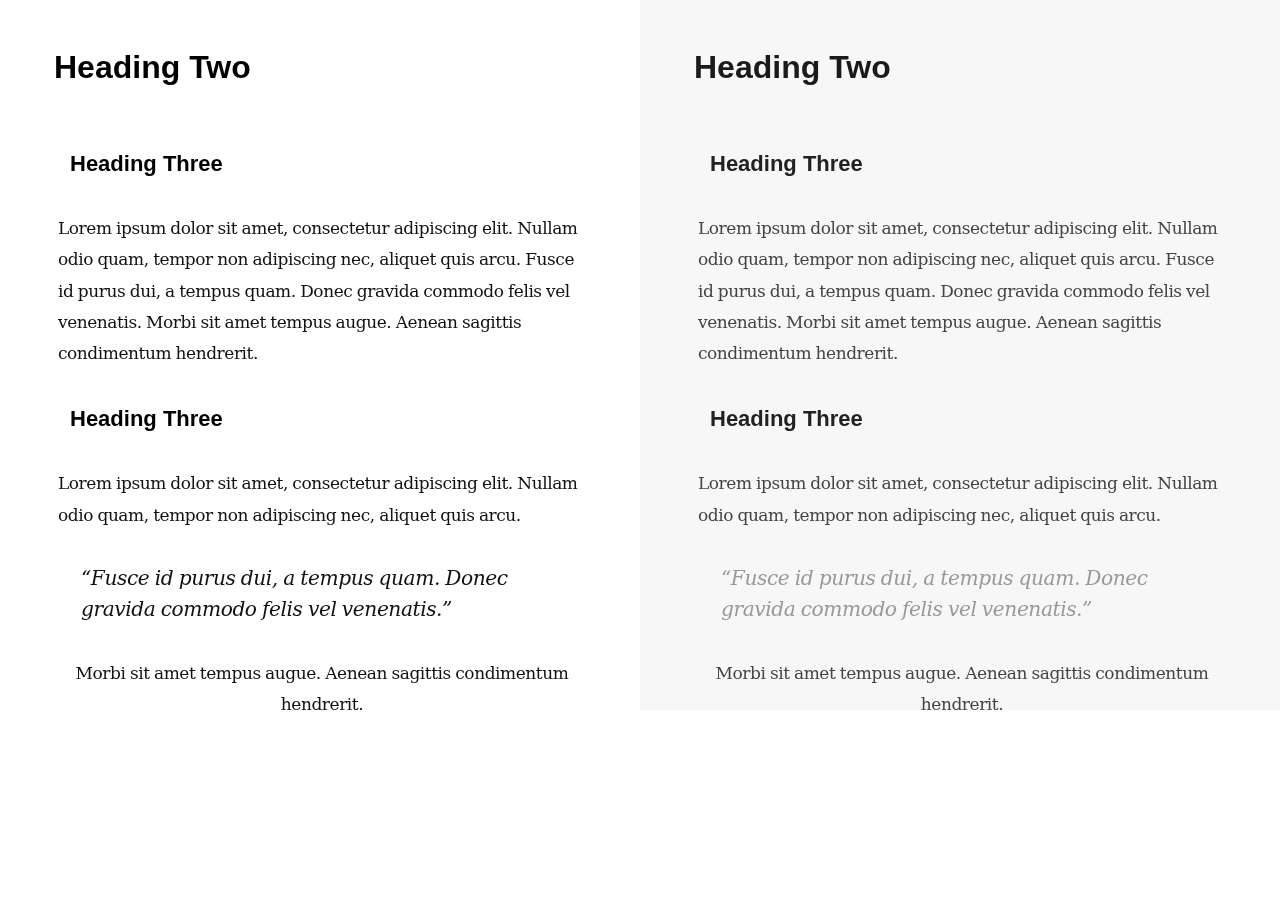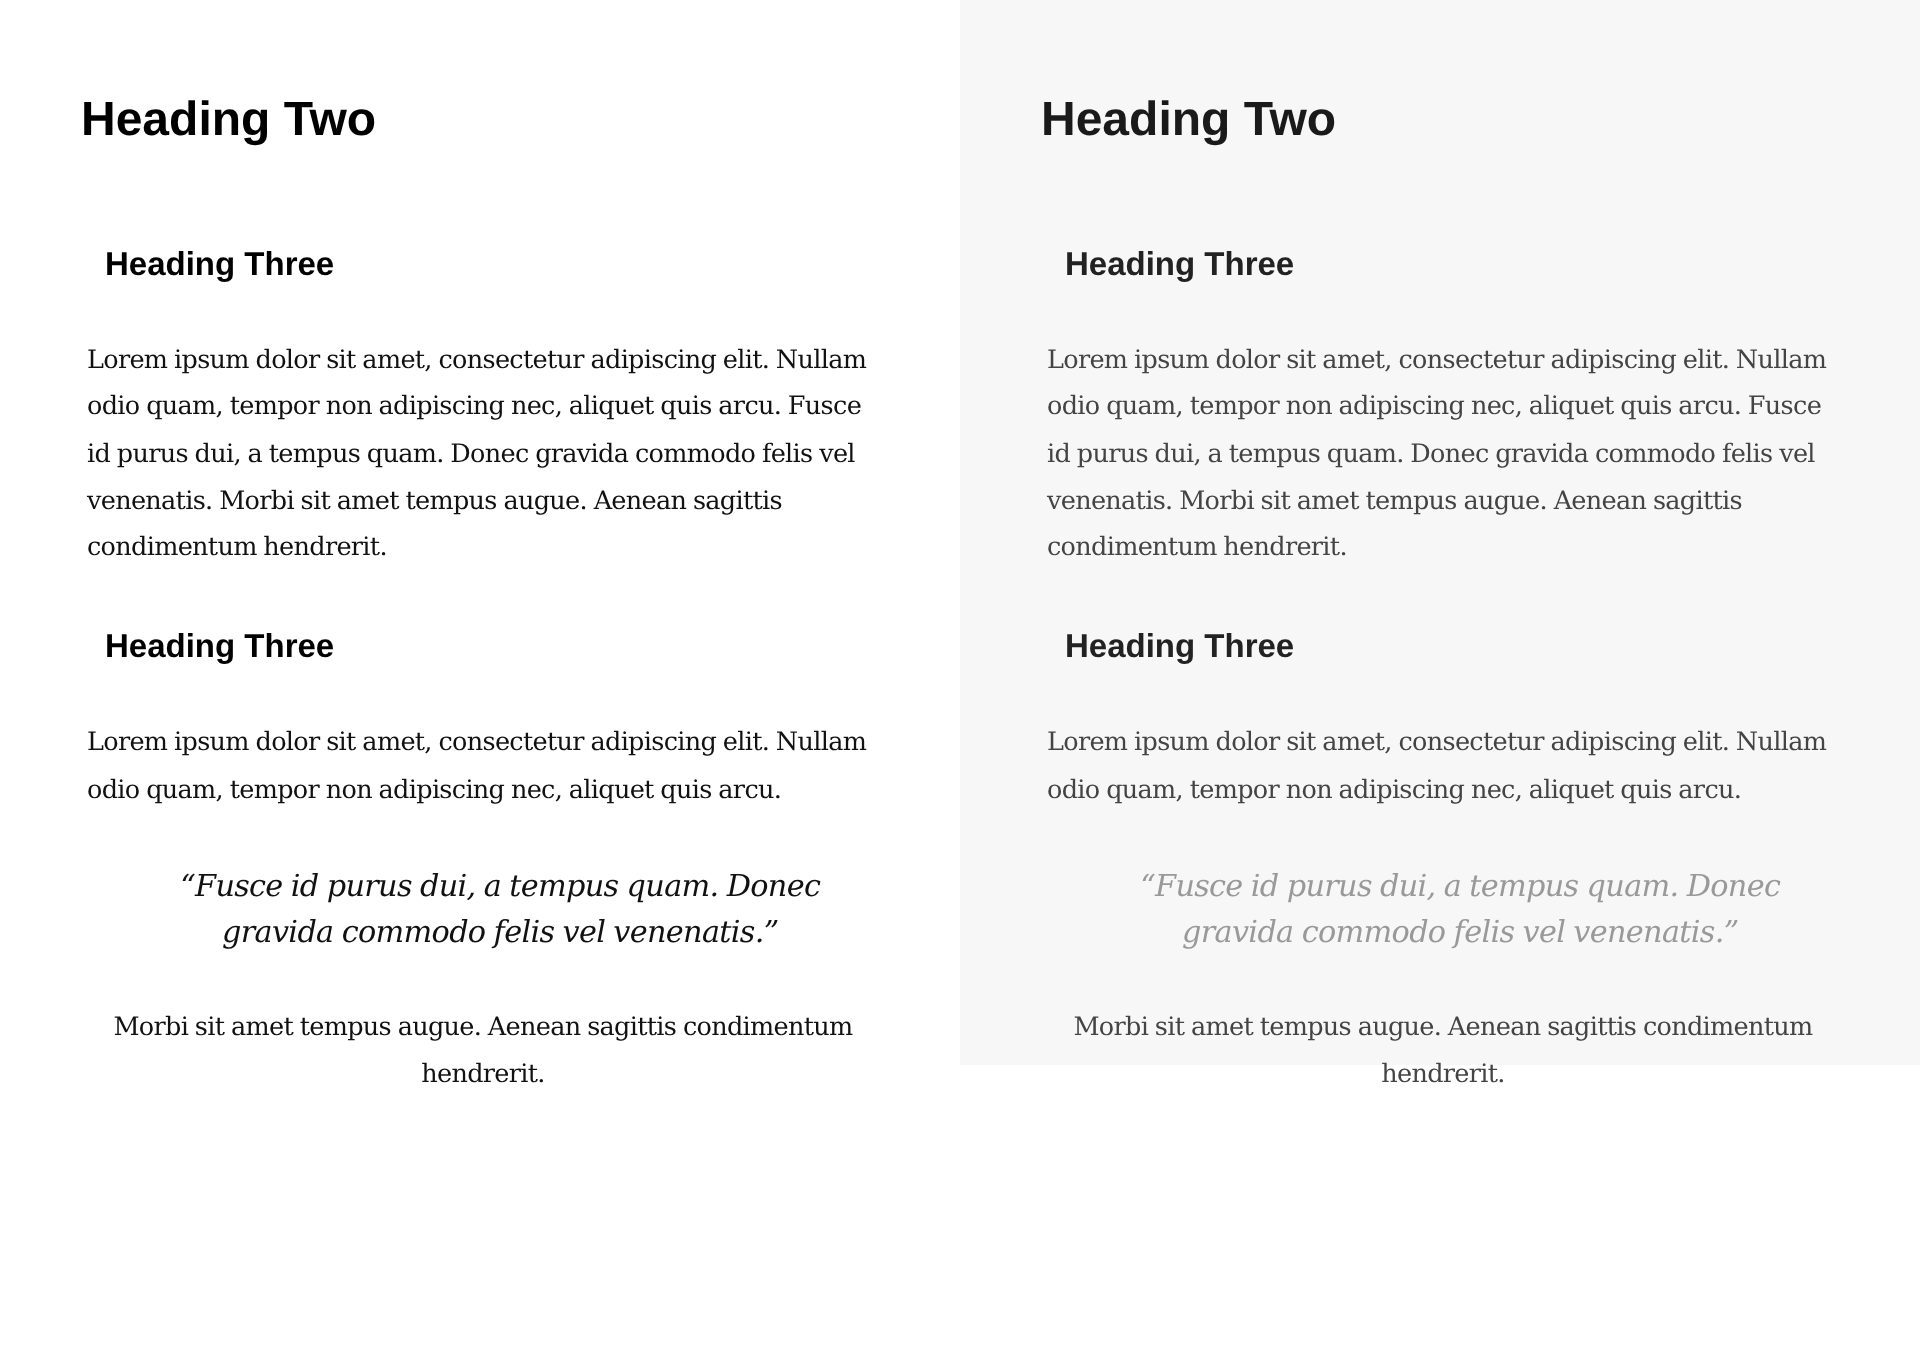--- a/index.html
+++ b/index.html
@@ -10,21 +10,21 @@
       overflow: hidden;
     }
     body {
       display: flex;
       flex-direction: row;
     }
     .panel {
       width: 640px;
       height: 710px;
       box-sizing: border-box;
-      padding: 12px 54px;
+      padding: 0 54px;
     }
     .panel.left { background: #ffffff; }
     .panel.right { background: #f7f7f7; }
 
     .h2 {
       font-family: "Liberation Sans", sans-serif;
       font-weight: bold;
       font-size: 32px;
       line-height: 40px;
       margin: 0;
@@ -49,21 +49,20 @@
       word-spacing: -0.5px;
     }
     .quote {
       font-family: "DejaVu Serif", "Liberation Serif", serif;
       font-style: italic;
       font-size: 20.2px;
       line-height: 31.3px;
       margin: 32px 0 0 27px;
       letter-spacing: -0.45px;
       word-spacing: -0.5px;
-      text-align: center;
     }
     .para.after-quote { margin-top: 32px; text-align: center; }
 
     .left .h2, .left .h3 { color: #000000; }
     .left .para { color: #111111; }
     .left .quote { color: #111111; }
 
     .right .h2 { color: #1a1a1a; }
     .right .h3 { color: #222222; }
     .right .para { color: #444444; }

